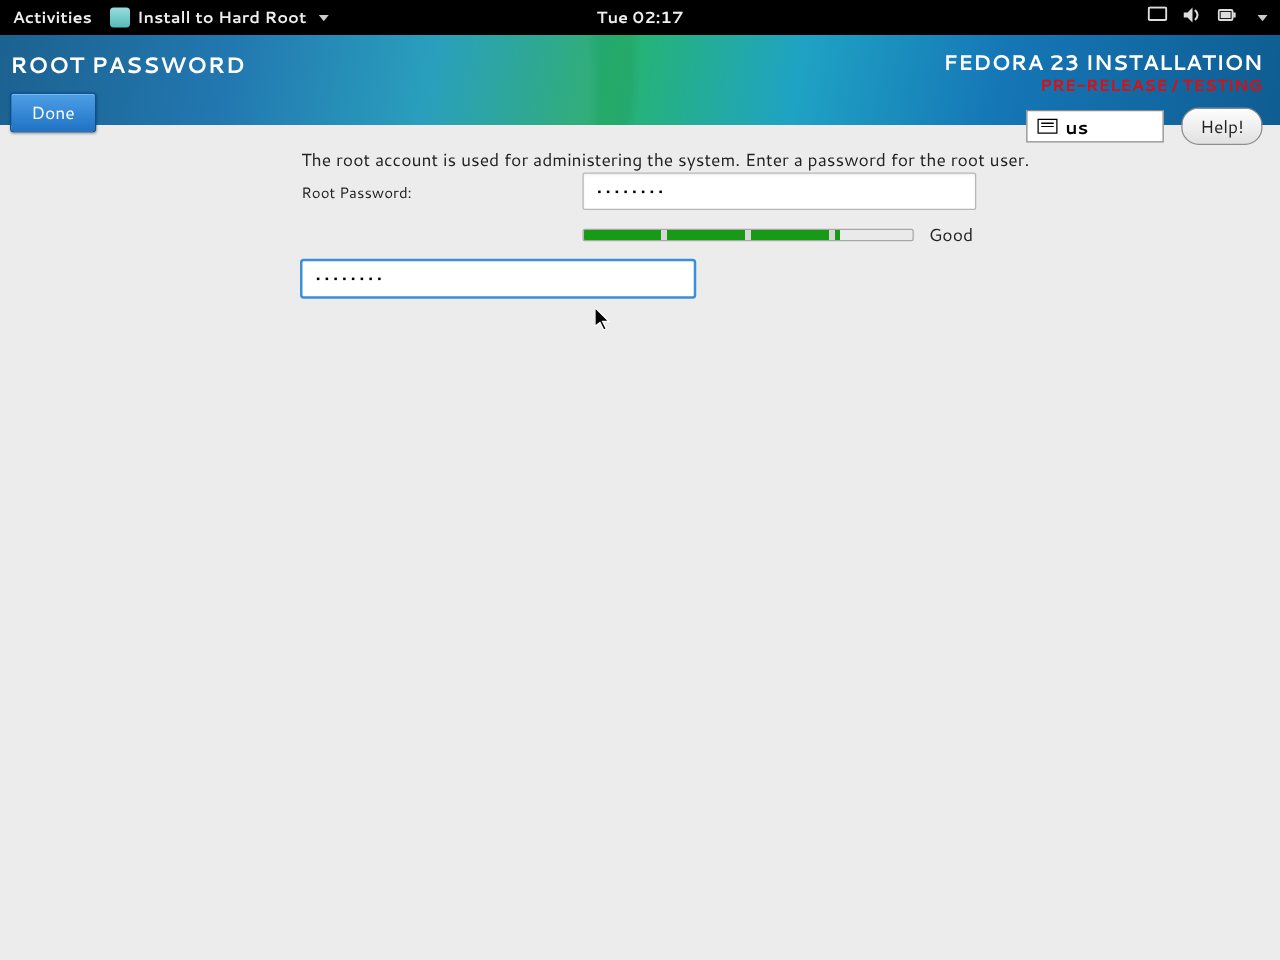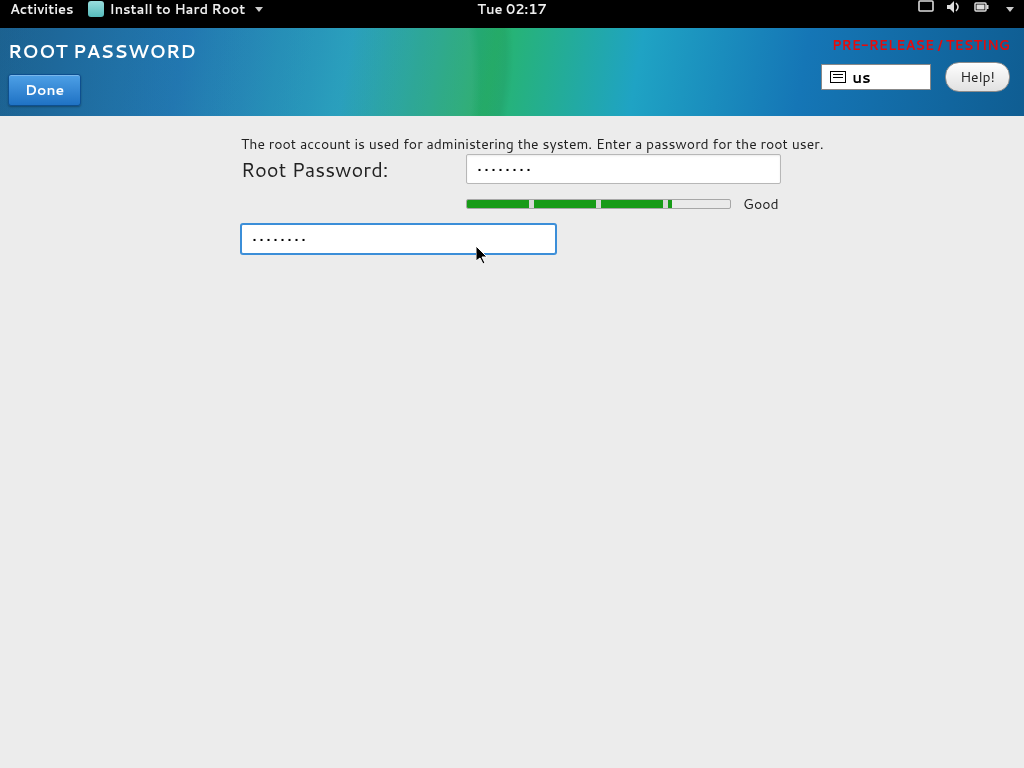--- a/index.html
+++ b/index.html
@@ -4,21 +4,21 @@
   <style>
     * { margin: 0; padding: 0; box-sizing: border-box; font-family: "Cantarell", "DejaVu Sans", sans-serif; }
     html, body { width: 1024px; height: 768px; overflow: hidden; background: #ececec; }
 
     
     .topbar {
       height: 28px;
       background: #000;
       color: #eee;
       display: flex;
-      align-items: flex-start;
+      align-items: center;
       font-size: 13px;
       font-weight: 600;
       padding: 0 10px;
       position: relative;
     }
     .topbar .left { display: flex; align-items: center; gap: 14px; }
     .topbar .center { position: absolute; left: 50%; transform: translateX(-50%); }
     .topbar .right { margin-left: auto; display: flex; align-items: center; gap: 12px; }
     .topbar .appmenu { display: flex; align-items: center; gap: 6px; }
     .topbar .appicon {
@@ -31,21 +31,21 @@
       border-left: 4px solid transparent;
       border-right: 4px solid transparent;
       border-top: 5px solid #ccc;
       display: inline-block;
       margin-left: 4px;
     }
     .topbar svg { fill: #ddd; }
 
     
     .anaconda-header {
-      height: 88px;
+      height: 72px;
       background: linear-gradient(100deg,#0f5d92 0%,#1576b6 18%,#1fa3c4 34%,#27b56e 48%,#1fa3c4 62%,#1576b6 78%,#0f5d92 100%);
       color: #fff;
       position: relative;
       padding: 10px 14px 18px 8px;
       display: flex;
       justify-content: space-between;
     }
     .anaconda-header::before{
       content:"";
       position:absolute; inset:0;
@@ -54,21 +54,21 @@
         radial-gradient(circle at 22% 30%, rgba(0,0,0,0.06) 0 35%, transparent 36%);
       pointer-events:none;
     }
     .hdr-left { display:flex; flex-direction:column; align-items:flex-start; gap:10px; z-index:1;}
     .page-title { font-size: 18px; font-weight: 700; letter-spacing: .3px; color:#fff;}
     .done-btn {
       background: linear-gradient(#4ea0e6,#1f72c4);
       border: 1px solid #0d4f8f;
       color: #fff;
       font-size: 14px;
-      font-weight: 700;
+      font-weight: 400;
       padding: 5px 16px;
       border-radius: 3px;
       cursor: pointer;
       box-shadow: 0 1px 0 rgba(255,255,255,.25) inset, 0 1px 2px rgba(0,0,0,.3);
     }
     .hdr-right { text-align: right; z-index:1; display:flex; flex-direction:column; align-items:flex-end;}
     .inst-title { font-size: 17px; font-weight: 700; color:#fff;}
     .prerelease { color:#e60b0b; font-size: 13px; font-weight: 700; margin-top:-2px;}
     .hdr-row2 { display:flex; align-items:center; gap:14px; margin-top:8px;}
     .kb-ind {
@@ -82,21 +82,21 @@
       background: linear-gradient(#fefefe,#e1e1e1);
       border:1px solid #8c8c8c; color:#222; font-size:14px; font-weight:500;
       padding:4px 14px; border-radius:14px; cursor:pointer;
       box-shadow: 0 1px 0 #fff inset;
     }
 
     
     .form-area { padding: 18px 28px; color:#222; font-size:14px; }
     .intro { margin-left: 213px; margin-bottom:0; }
     .grid { display:grid; grid-template-columns: 225px 330px auto; column-gap:0; row-gap:10px; margin-left:213px; align-items:center;}
-    .grid .lbltxt{ font-size:20px; }
+    .grid .lbltxt{ font-size:12px; }
     input[type=password]{
       width:315px; height:30px; border:1px solid #b7b7b7; border-radius:2px;
       padding:0 10px; font-size:16px; letter-spacing:2px; background:#fff;
       box-shadow: inset 0 1px 2px rgba(0,0,0,.08);
     }
     input.focused{ border:1px solid #3b8ed8; box-shadow: 0 0 0 1px #3b8ed8; outline:none;}
     .strength-wrap{ display:flex; align-items:center; gap:12px;}
     .strength-bar{
       width:265px; height:10px; border:1px solid #a7a7a7; border-radius:2px;
       background:#eaeaea; position:relative; overflow:hidden;
@@ -144,20 +144,21 @@
     <span class="tri-down"></span>
   </div>
 </div>
 
 <div class="anaconda-header">
   <div class="hdr-left">
     <div class="page-title">ROOT PASSWORD</div>
     <button class="done-btn">Done</button>
   </div>
   <div class="hdr-right">
+    <div class="inst-title">FEDORA 23 INSTALLATION</div>
     <div class="prerelease">PRE-RELEASE / TESTING</div>
     <div class="hdr-row2">
       <div class="kb-ind">
         <span class="kbicon"></span>
         <span>us</span>
       </div>
       <button class="help-btn">Help!</button>
     </div>
   </div>
 </div>

